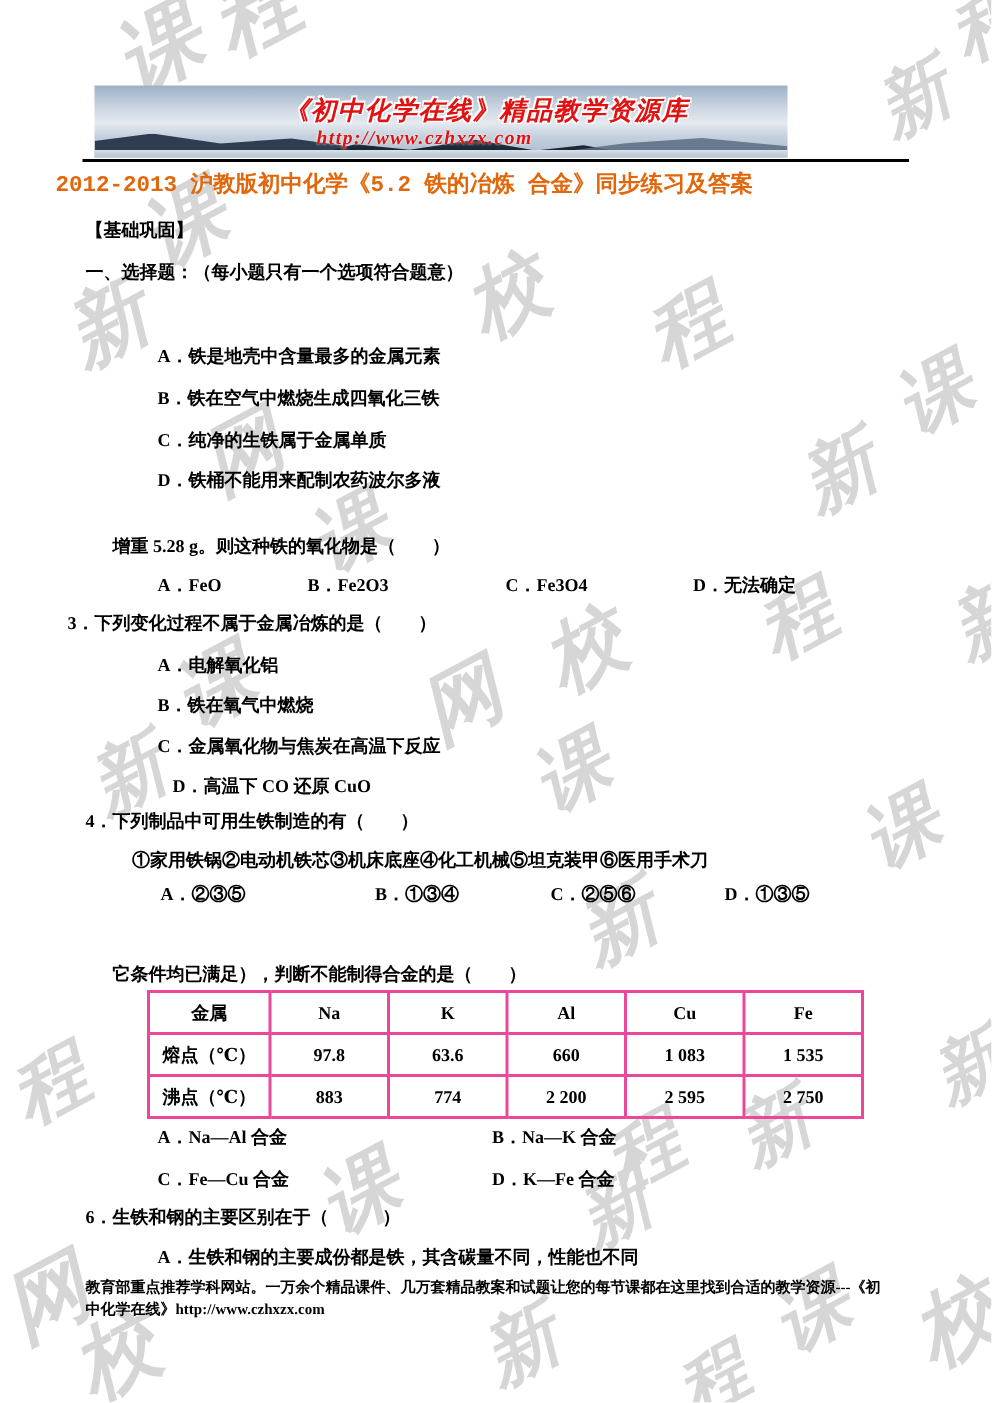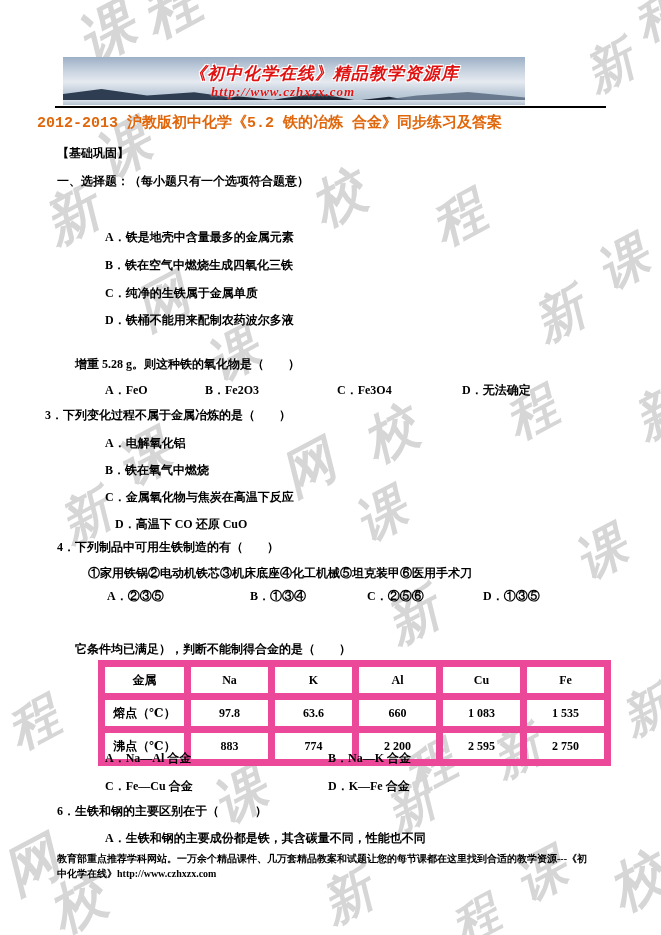--- a/index.html
+++ b/index.html
@@ -66,21 +66,21 @@
     white-space:nowrap;
   }
   .small{font-size:10px;}
   
   .metals{
     position:absolute;left:98px;top:660px;z-index:1;
     border-collapse:collapse;table-layout:fixed;
     font-size:12px;font-weight:bold;
   }
   .metals td{
-    border:7px solid #ec4899;
+    border:2px solid #ec4899;
     height:26px;text-align:center;vertical-align:middle;
     padding:0 2px;
   }
   .metals .c0{width:75px;}
   .metals .c{width:73px;}
 </style>
 </head>
 <body>
 
 <div class="page">

